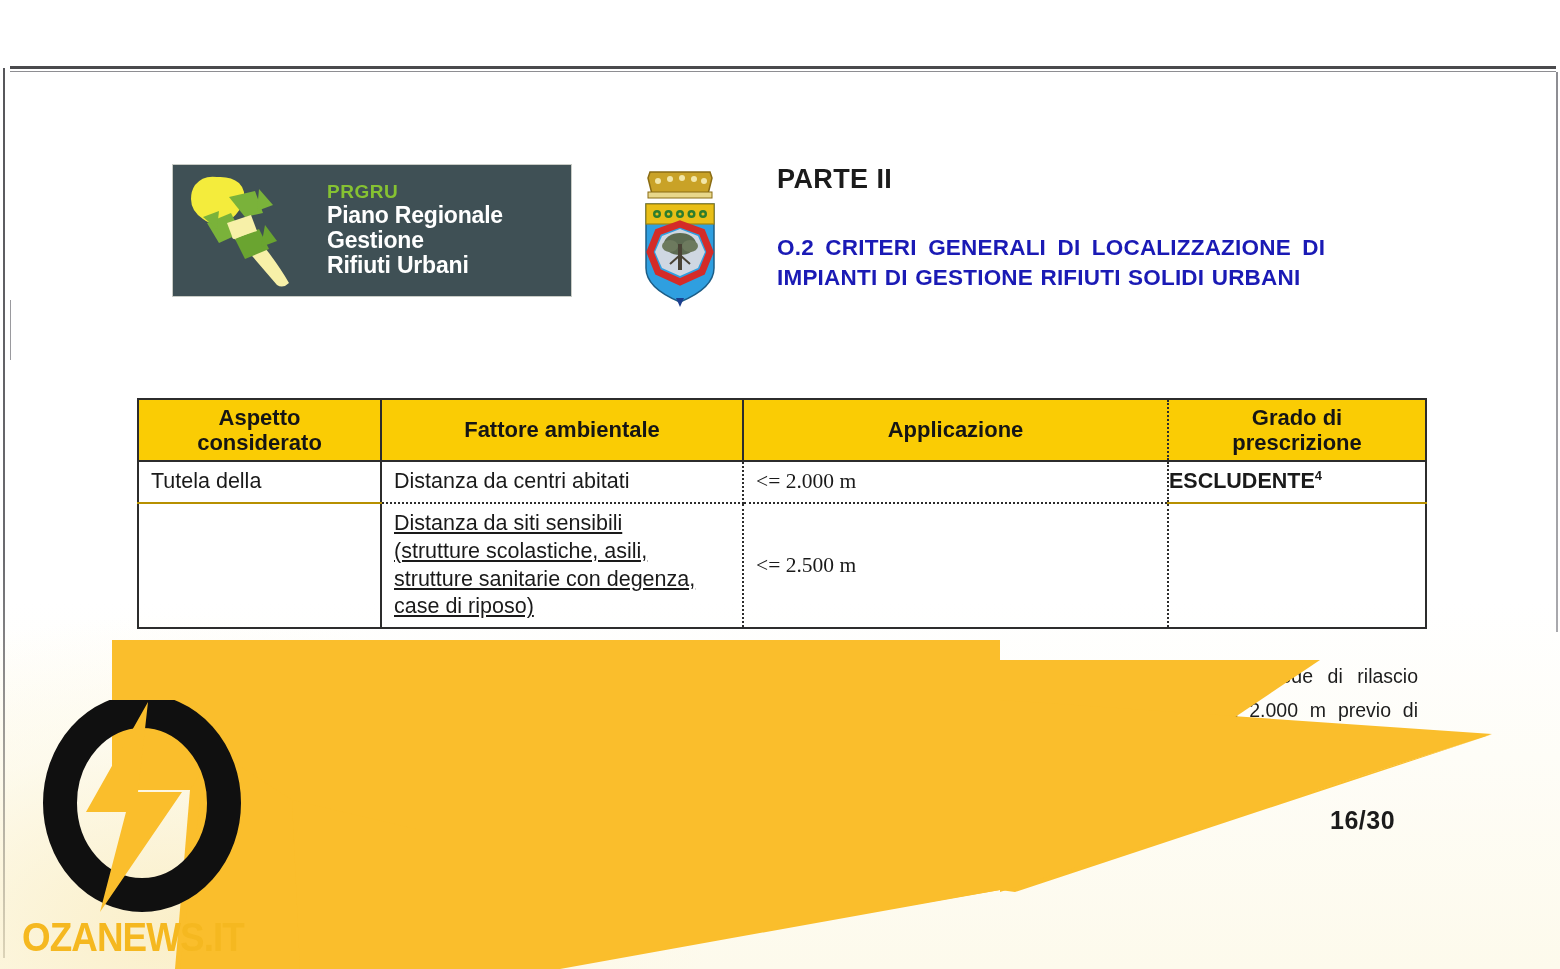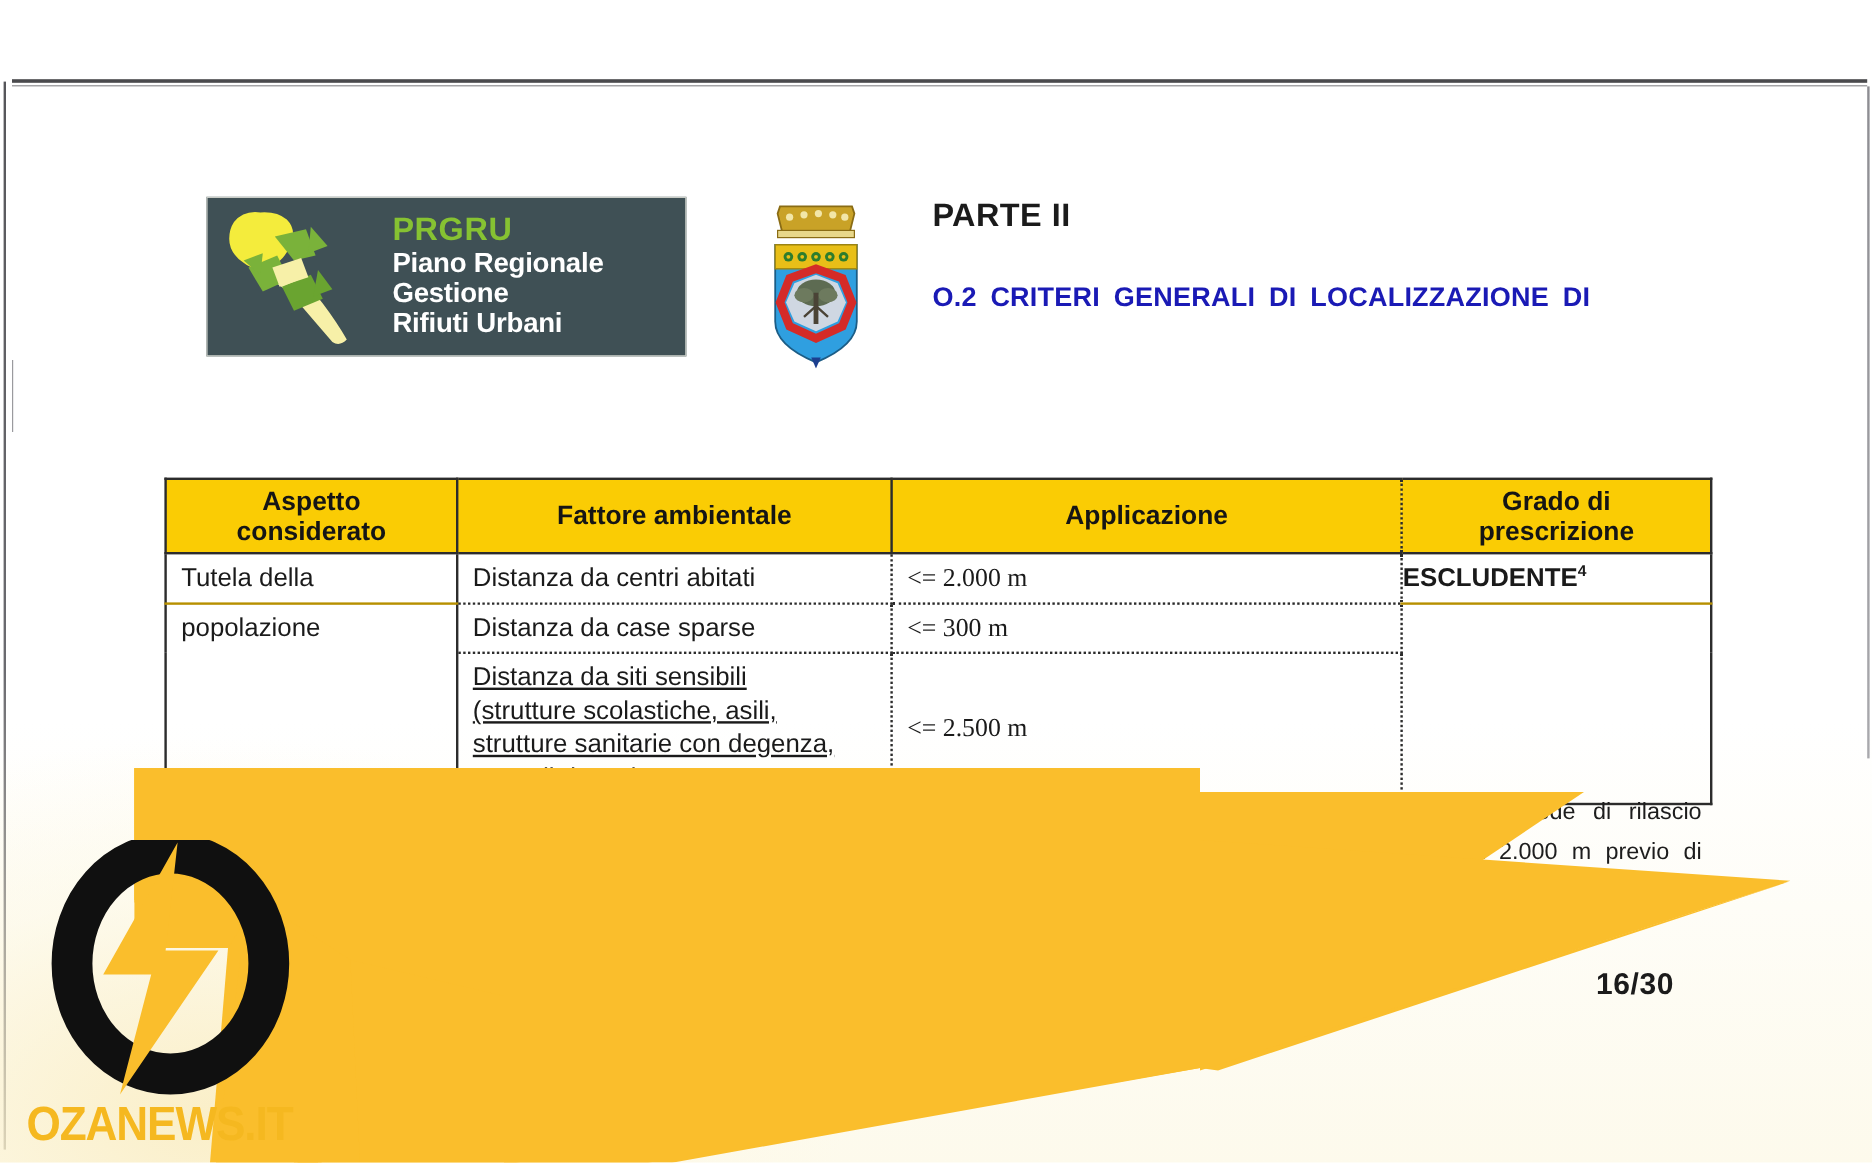--- a/index.html
+++ b/index.html
@@ -87,21 +87,21 @@
   }
   .prgru-mark svg { display: block; }
   .prgru-words {
     color: #ffffff;
     line-height: 1.0;
     padding-left: 4px;
   }
   .prgru-acronym {
     color: #86c232;
     font-weight: bold;
-    font-size: 27px;
+    font-size: 19px;
     letter-spacing: 0.5px;
     margin-bottom: 3px;
   }
   .prgru-line {
     font-weight: bold;
     font-size: 23px;
     letter-spacing: -0.2px;
     margin-bottom: 2px;
     white-space: nowrap;
   }
@@ -342,20 +342,21 @@
         <path d="M47 92 L38 100 M49 92 L58 100" stroke="#4a4336" stroke-width="2"></path>
 
         <path d="M44 134 L48 143 L52 134 Z" fill="#1c3f8f"></path>
       </svg>
     </div>
 
     <div class="header-titles">
       <div class="parte-ii">PARTE II</div>
       <div class="criteri-title">
         <span class="l1">O.2 CRITERI GENERALI DI LOCALIZZAZIONE DI</span>
+        <span class="l2">IMPIANTI DI GESTIONE RIFIUTI SOLIDI URBANI</span>
       </div>
     </div>
   </div>
 
   <table class="tbl">
     <thead>
       <tr>
         <th class="th-aspetto">
           <span>Aspetto</span><br>
           <span>considerato</span>
@@ -378,34 +379,20 @@
           <div class="cell-pad">Distanza da centri abitati</div>
         </td>
         <td class="c-applicaz" style="border-bottom:2px dotted #2c2c2c">
           <div class="cell-pad">&lt;= 2.000 m</div>
         </td>
         <td class="c-grado">
           <div class="cell-pad" style="padding-left:0"><span>ESCLUDENTE</span><span class="footnote-sup">4</span></div>
         </td>
       </tr>
 
-      <tr class="r2">
-        <td class="c-aspetto">
-          <div class="cell-pad">popolazione</div>
-        </td>
-        <td class="c-fattore" style="border-bottom:2px dotted #2c2c2c">
-          <div class="cell-pad">Distanza da case sparse</div>
-        </td>
-        <td class="c-applicaz" style="border-bottom:2px dotted #2c2c2c">
-          <div class="cell-pad">&lt;= 300 m</div>
-        </td>
-        <td class="c-grado">
-          <div class="cell-pad" style="padding-left:0"></div>
-        </td>
-      </tr>
 
       <tr class="r3 row-sep-solid">
         <td class="c-aspetto">
           <div class="cell-pad"></div>
         </td>
         <td class="c-fattore">
           <div class="cell-pad">
             <span>Distanza da siti sensibili</span><br>
             <span>(strutture scolastiche, asili,</span><br>
             <span>strutture sanitarie con degenza,</span><br>

